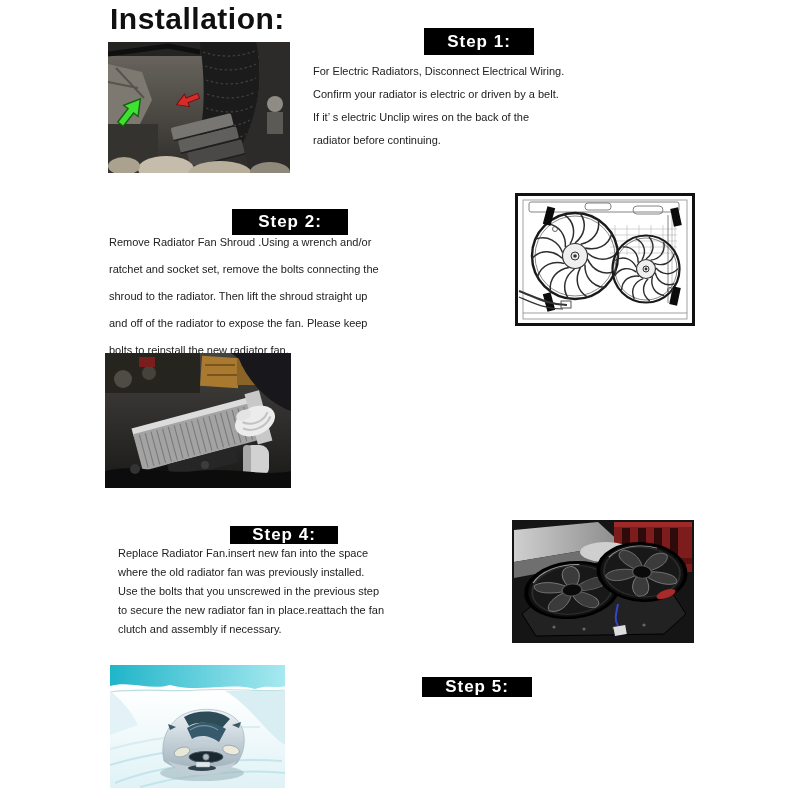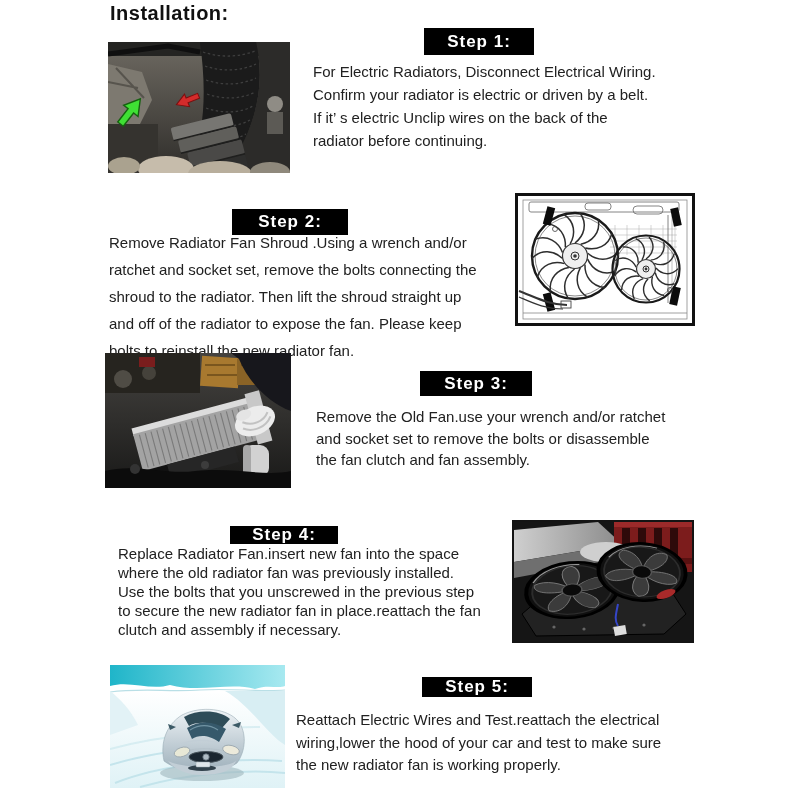--- a/index.html
+++ b/index.html
@@ -1,22 +1,22 @@
 <!DOCTYPE html>
 <html><head>
 <meta charset="utf-8">
 <style>
   html,body{margin:0;padding:0;background:#fff;}
   .canvas{position:relative;width:800px;height:800px;background:#ffffff;overflow:hidden;
           font-family:"Liberation Sans", sans-serif;}
-  .page-title{position:absolute;left:110px;top:2px;font-size:20px;font-weight:bold;
+  .page-title{position:absolute;left:110px;top:2px;font-size:30px;font-weight:bold;
               color:#101010;letter-spacing:.5px;}
   .banner{position:absolute;background:#000;color:#fff;font-weight:bold;font-size:17px;
           display:flex;align-items:center;justify-content:center;letter-spacing:1px;margin-top:12px;}
-  .step-text{position:absolute;color:#212121;white-space:pre-line;font-size:15px;}
+  .step-text{position:absolute;color:#212121;white-space:pre-line;font-size:11px;}
   .photo{position:absolute;overflow:hidden;}
   .photo svg{display:block;width:100%;height:100%;}
   .s1-banner{left:424px;top:16px;width:110px;height:27px;}
   .s1-photo {left:108px;top:42px;width:182px;height:131px;}
   .s1-text  {left:313px;top:60px;line-height:23px;}
   .s2-banner{left:232px;top:197px;width:116px;height:26px;}
   .s2-text  {left:109px;top:229px;line-height:27px;}
   .s2-photo {left:515px;top:193px;width:180px;height:133px;}
   .s3-photo {left:105px;top:353px;width:186px;height:135px;}
   .s3-banner{left:420px;top:359px;width:112px;height:25px;}
@@ -201,24 +201,20 @@
         <path d="M-14,2 C-6,10 8,10 16,2 M-12,-4 C-4,4 8,4 15,-3" stroke="#c2c2c2" stroke-width="2" fill="none"></path>
       </g>
       <rect x="138" y="92" width="26" height="32" rx="9" fill="#d2d2d2"></rect>
       <rect x="138" y="92" width="8" height="32" rx="4" fill="#a8a8a8"></rect>
       <rect x="140" y="122" width="24" height="10" fill="#555"></rect>
       <path d="M0,118 C30,110 60,122 90,118 C130,114 160,124 186,118 L186,135 L0,135 Z" fill="#0c0c0c"></path>
       <circle cx="100" cy="112" r="4" fill="#3c3c3c"></circle>
       <circle cx="30" cy="116" r="5" fill="#333"></circle>
     </svg>
   </div>
-  <div class="banner s3-banner">Step 3:</div>
-  <div class="step-text s3-text">Remove the Old Fan.use your wrench and/or ratchet
-and socket set to remove the bolts or disassemble
-the fan clutch and fan assembly.</div>
 
   <div class="banner s4-banner">Step 4:</div>
   <div class="step-text s4-text">Replace Radiator Fan.insert new fan into the space
 where the old radiator fan was previously installed.
 Use the bolts that you unscrewed in the previous step
 to secure the new radiator fan in place.reattach the fan
 clutch and assembly if necessary.</div>
   <div class="photo s4-photo" aria-label="New dual radiator fan assembly on workbench">
     <svg viewBox="0 0 178 119" preserveAspectRatio="none">
       <defs>
@@ -319,17 +315,14 @@
         <ellipse cx="121" cy="85" rx="8.5" ry="4.5" fill="#eceadb" stroke="#98a4ac" stroke-width="0.8" transform="rotate(14 121 85)"></ellipse>
         <path d="M58,96 C75,104 115,104 126,96 C122,106 110,110 92,110 C76,110 64,104 58,96 Z" fill="#c2ced6"></path>
         <ellipse cx="92" cy="103" rx="14" ry="3" fill="#31414b"></ellipse>
         <rect x="86" y="97" width="14" height="5" rx="1" fill="#dfe6ea" stroke="#9aa8b0" stroke-width="0.5"></rect>
         <path d="M66,62 l-8,-3 l2,6 z" fill="#3c5a66"></path>
         <path d="M122,60 l9,-3 l-2,6 z" fill="#3c5a66"></path>
       </g>
     </svg>
   </div>
   <div class="banner s5-banner">Step 5:</div>
-  <div class="step-text s5-text">Reattach Electric Wires and Test.reattach the electrical
-wiring,lower the hood of your car and test to make sure
-the new radiator fan is working properly.</div>
 
 </div>
 
 </body></html>

